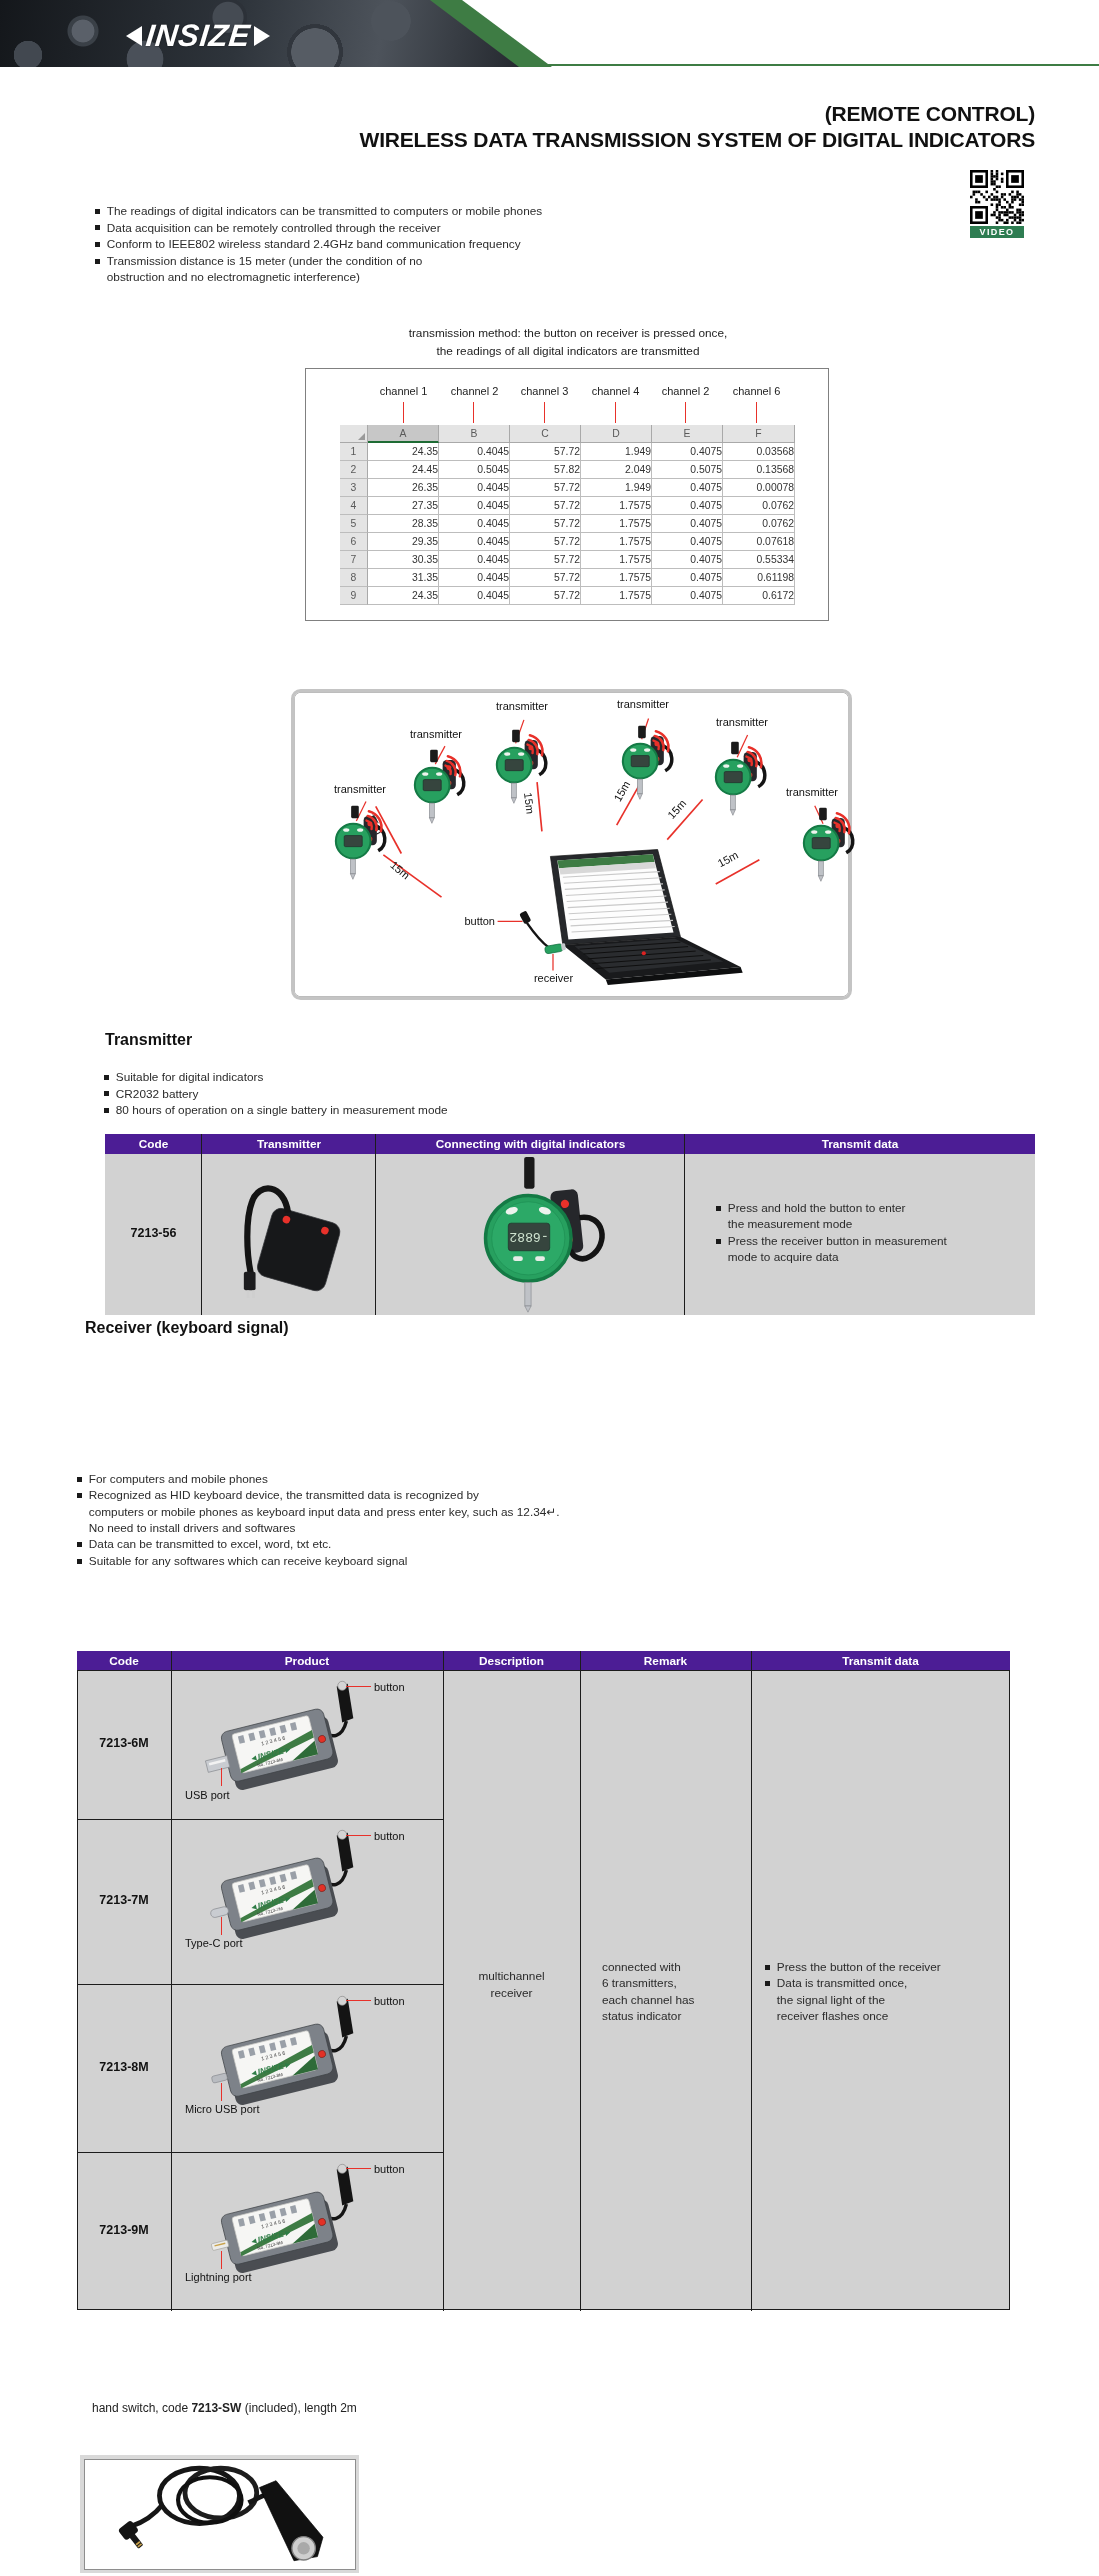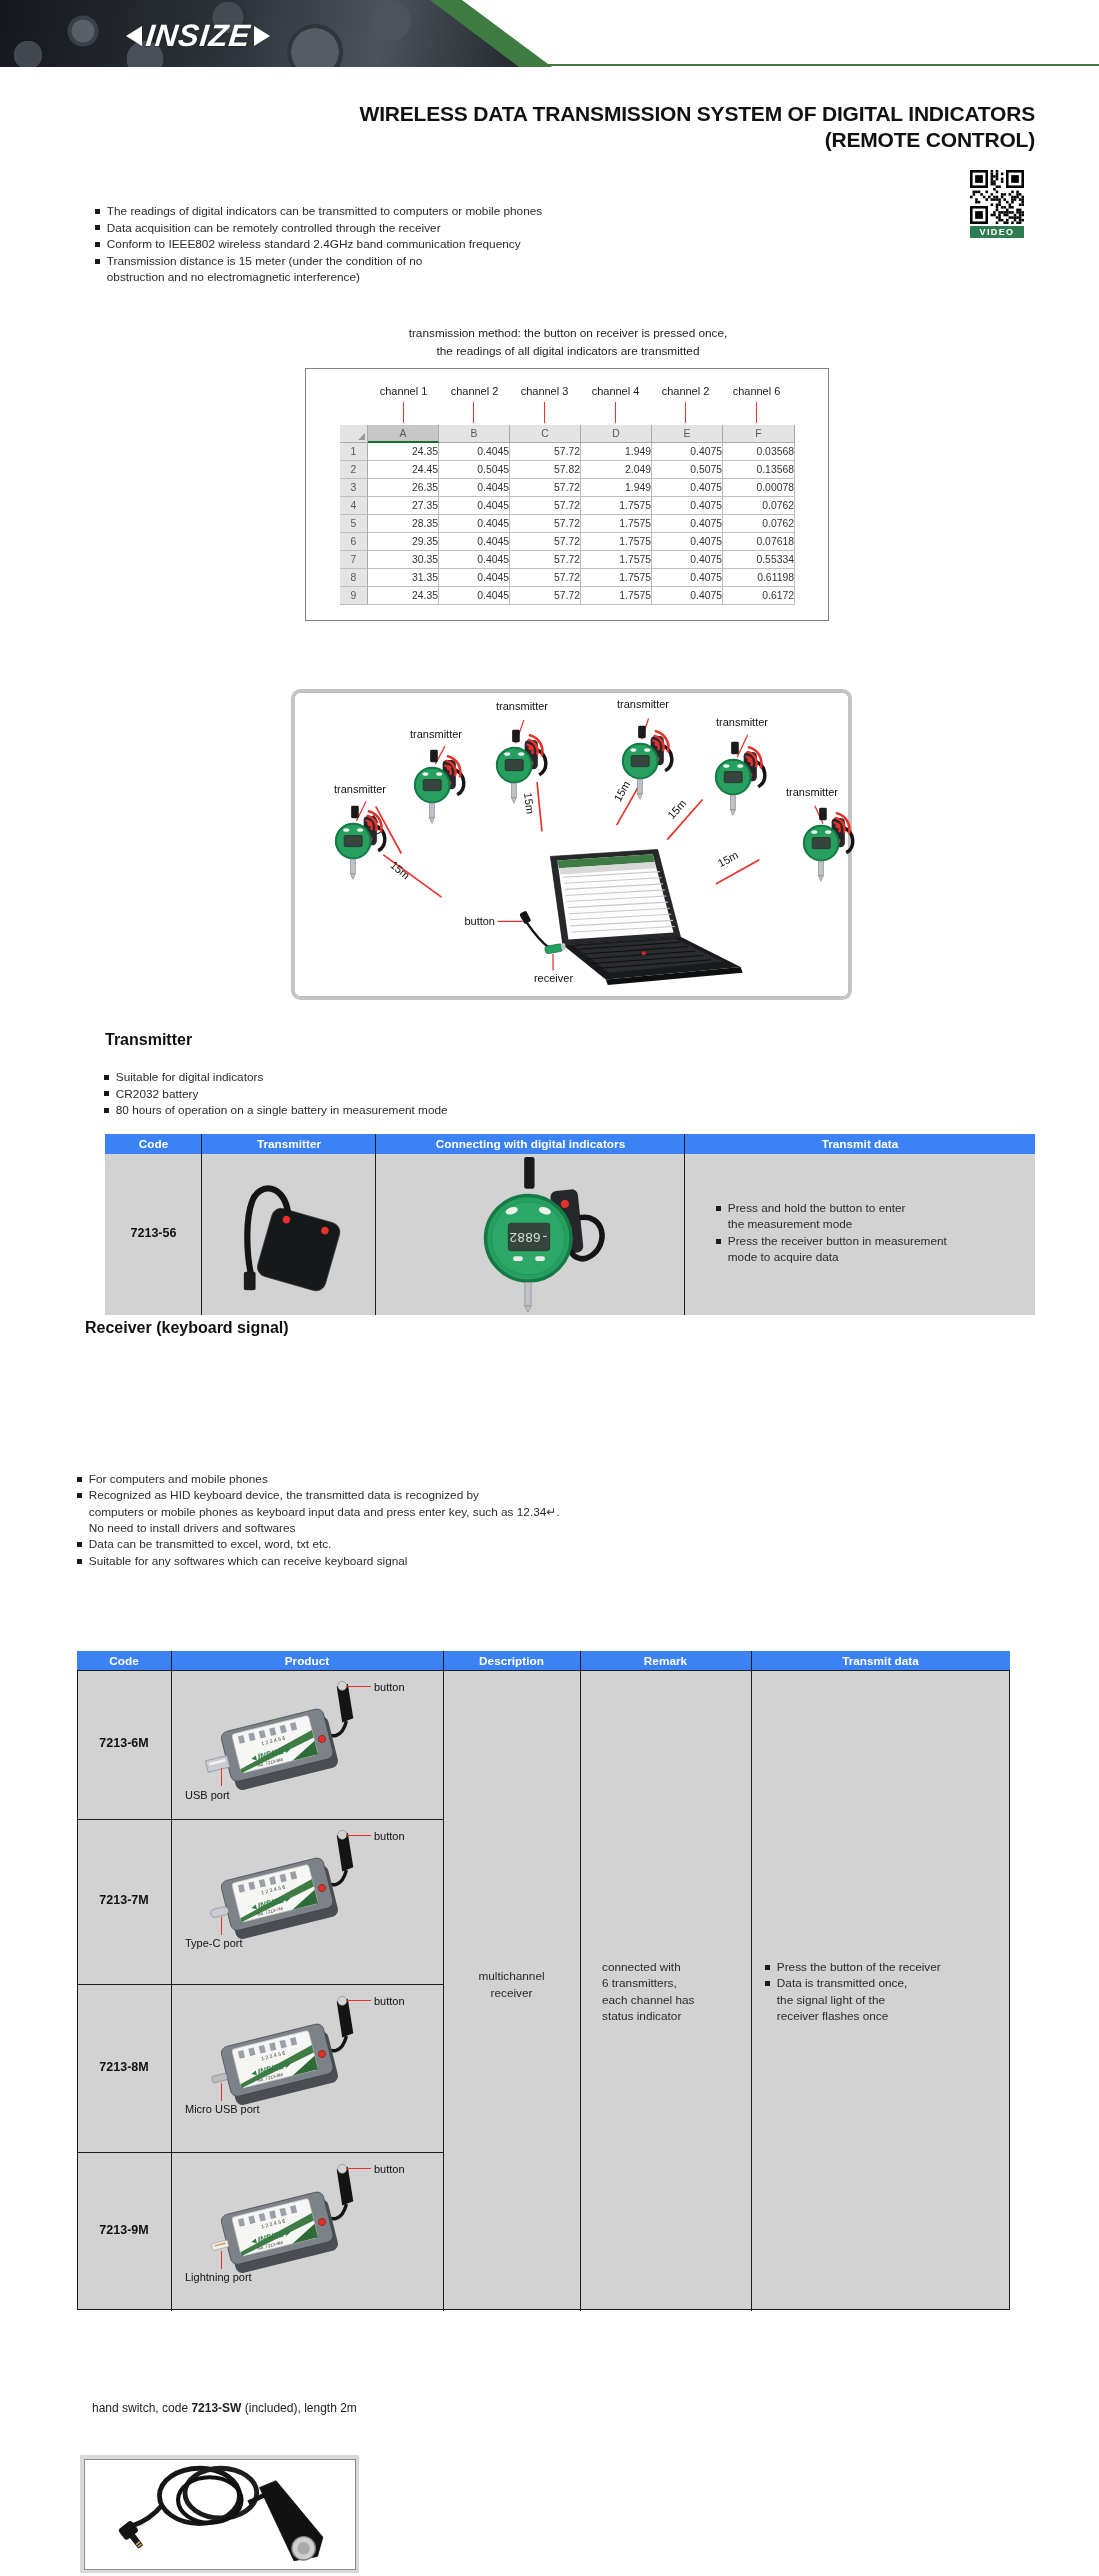--- a/index.html
+++ b/index.html
@@ -43,21 +43,21 @@
   .sgrid .hda{background:#c7c7c7;border-bottom:2.1px solid #1e6b34;}
   .sgrid .rn{background:#e4e4e4;color:#5a5a5a;justify-content:center;border-right:0.7px solid #a9a9a9;}
   .sgrid .v{justify-content:flex-end;padding-right:0;color:#333;background:#fff;}
   .corner{position:relative;}
   .corner:after{content:"";position:absolute;right:2.1px;bottom:2.1px;width:0;height:0;border-left:7.6px solid transparent;border-bottom:7.6px solid #9a9a9a;}
   
   .diagram-box{left:291px;top:689px;width:561px;height:311px;background:#fff;border:3.5px solid #c4c4c4;border-radius:9.7px;box-shadow:inset 0 0 0 0.7px #a8a8a8;box-sizing:border-box;}
   .dg-label{font-size:11px;color:#111;text-align:center;height:12.5px;line-height:12.5px;}
   .m15{font-size:11px;color:#111;width:30px;text-align:center;height:12.5px;line-height:12.5px;}
   
-  .gheader{background:#3b82f6;color:#fff;font-weight:bold;font-size:11.8px;}
+  .gheader{background:#4c1d95;color:#fff;font-weight:bold;font-size:11.8px;}
   .gheader .hc{position:absolute;top:0;height:100%;display:flex;align-items:center;justify-content:center;}
   .tbody-gray{background:#d2d2d2;}
   .vline{width:0.7px;background:#1c1c1c;}
   .hline{height:0.7px;background:#1c1c1c;}
   .code-txt{font-size:12.5px;font-weight:bold;color:#111;}
   .cell-bullets .bline{height:16.3px;line-height:16.3px;}
   .port-label{font-size:11px;color:#111;}
   .redh{height:1.4px;background:#e8312a;}
   .redvl{width:1.4px;background:#e8312a;}
   
@@ -71,22 +71,22 @@
 <div class="abs banner-line"></div>
 <div class="abs banner-green"></div>
 <div class="abs banner-photo"></div>
 <div class="abs logo">
   <span class="tri-l"></span>
   <span class="word">INSIZE</span>
   <span class="tri-r"></span>
 </div>
 
 <div class="abs page-title">
+  <div>(REMOTE CONTROL)</div>
   <div>WIRELESS DATA TRANSMISSION SYSTEM OF DIGITAL INDICATORS</div>
-  <div>(REMOTE CONTROL)</div>
 </div>
 
 <div class="abs qr-box" id="qr"><svg width="54" height="54" viewBox="0 0 21 21">
       <rect x="8" y="0" width="1" height="1" fill="#000"></rect>
       <rect x="10" y="0" width="1" height="1" fill="#000"></rect>
       <rect x="8" y="1" width="1" height="1" fill="#000"></rect>
       <rect x="10" y="1" width="1" height="1" fill="#000"></rect>
       <rect x="12" y="1" width="1" height="1" fill="#000"></rect>
       <rect x="8" y="2" width="1" height="1" fill="#000"></rect>
       <rect x="9" y="2" width="1" height="1" fill="#000"></rect>

